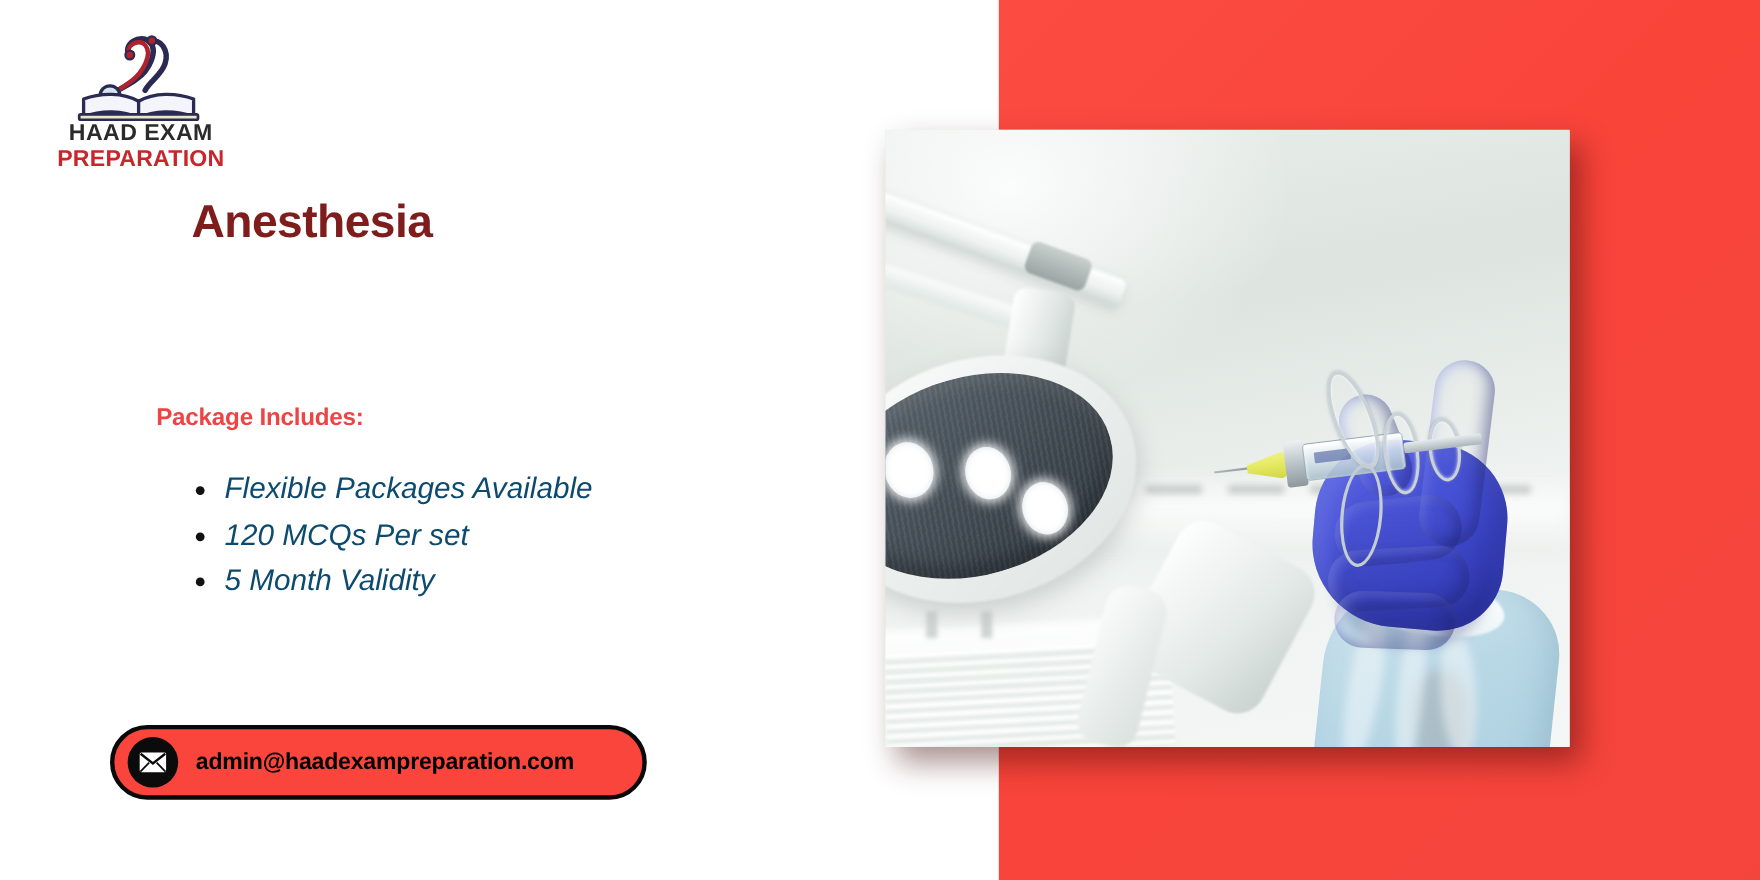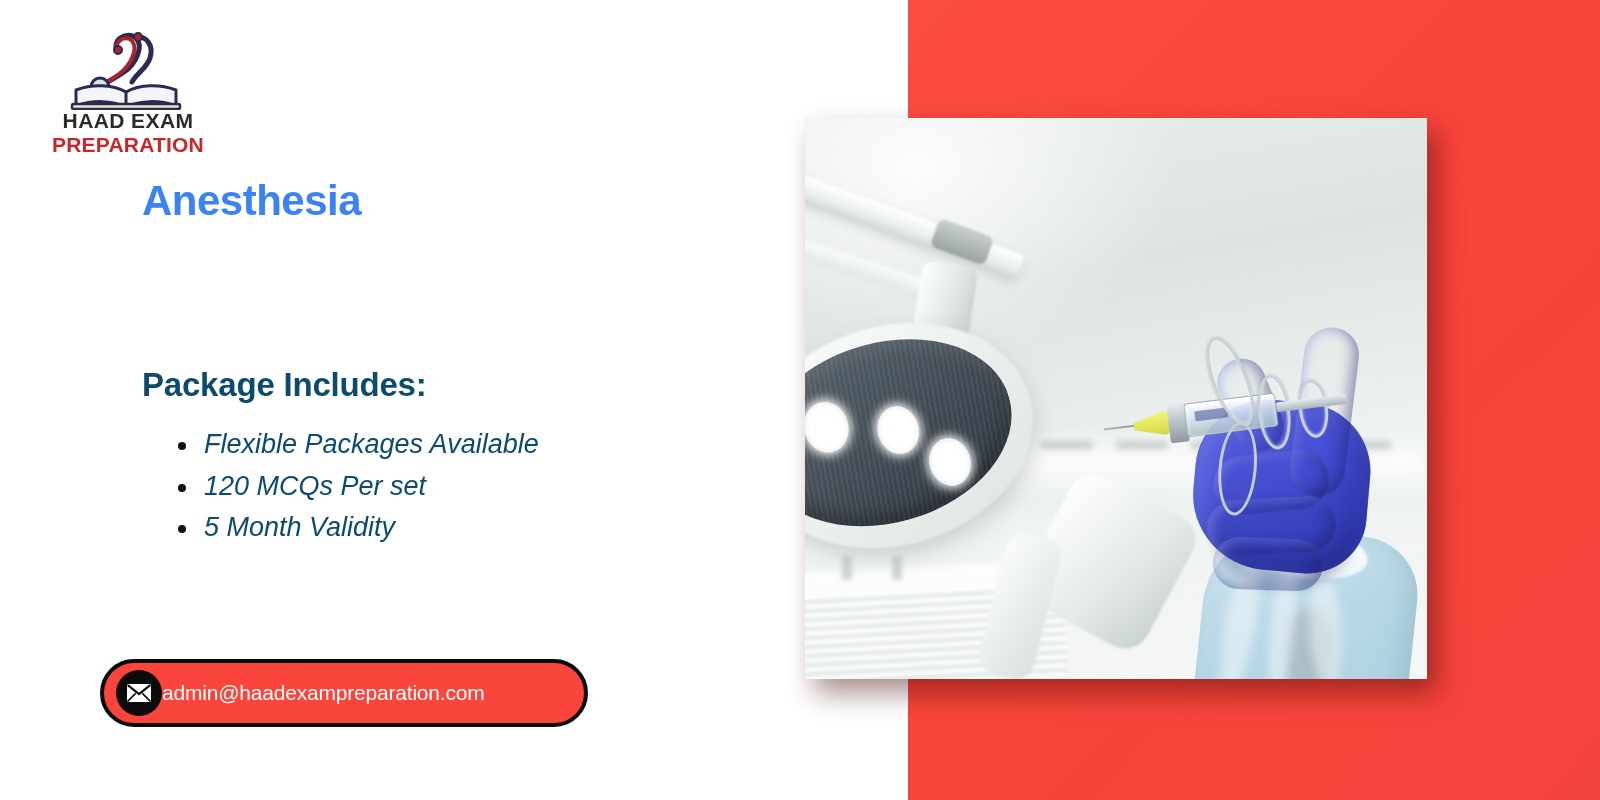--- a/index.html
+++ b/index.html
@@ -349,29 +349,29 @@
   .headline {
     position:absolute;
     left:142px; top:172px;
     width:660px;
     font-size:42px;
     font-weight:bold;
     line-height:1.38;
     letter-spacing:-.5px;
     color:#0d0d0d;
   }
-  .headline .accent { color:#3b82f6; display:block; }
+  .headline .accent { color:#7f1d1d; display:block;margin-left:32px; }
 
   .pkg-title {
     position:absolute;
     left:142px; top:366px;
-    font-size:33px;
+    font-size:22px;
     font-weight:bold;
     letter-spacing:-.2px;
-    color:#0c4a6e;
+    color:#ef4444;
   }
 
   .pkg-list {
     position:absolute;
     left:176px; top:424px;
     width:620px;
     list-style:none;
   }
   .pkg-list li {
     position:relative;
@@ -406,23 +406,24 @@
   .mail-badge {
     width:46px; height:46px;
     background:#0b0b0b;
     border-radius:50%;
     display:flex;
     align-items:center;
     justify-content:center;
     flex:0 0 auto;
   }
   .email-text {
+    margin-left:16px;
     font-size:21px;
-    font-weight:normal;
-    color:#ffffff;
+    font-weight:bold;
+    color:#000000;
     letter-spacing:-.2px;
   }
 </style>
 </head>
 <body>
 
 <div id="banner">
 
   <div class="red-panel"></div>
 

